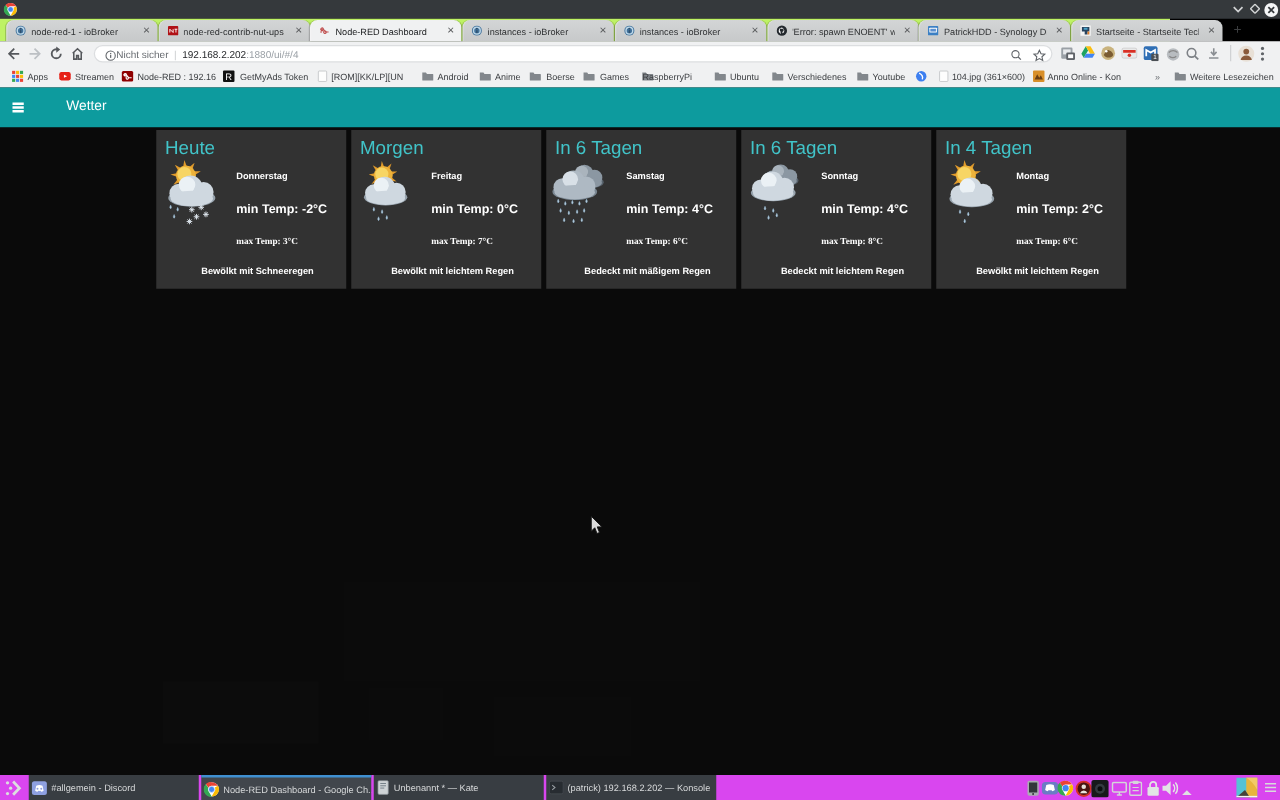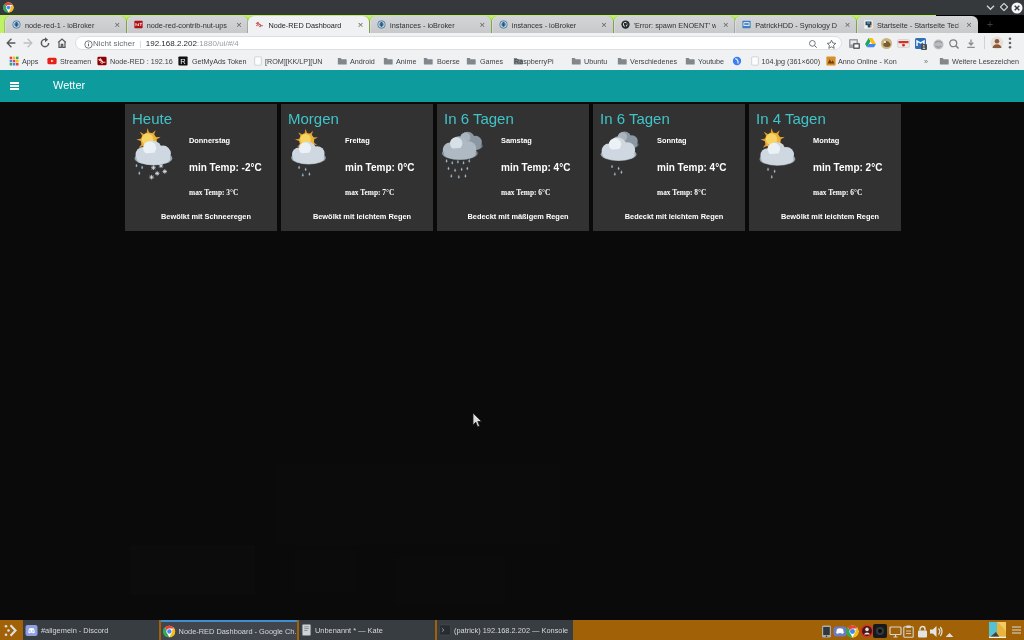--- a/index.html
+++ b/index.html
@@ -43,21 +43,21 @@
 
   .card { position:absolute; top:2px; width:152px; height:127px; background:#323232; }
   .card .hd { position:absolute; left:7px; top:6px; color:#41c4c9; font-size:15px; }
   .card .day { position:absolute; left:64px; top:32px; color:#fff; font-size:7.4px; font-weight:bold; }
   .card .mn  { position:absolute; left:64px; top:58px; color:#fff; font-size:10px; font-weight:bold; }
   .card .mx  { position:absolute; left:64px; top:84px; color:#fff; font-size:7.4px; font-weight:bold;font-family:Liberation Serif, serif; }
   .card .ft  { position:absolute; left:5px; width:152px; top:108px; color:#fff; font-size:7.4px; font-weight:bold; text-align:center; white-space:nowrap; }
   .card svg.wic { position:absolute; left:3px; top:24px; }
 
   
-  #taskbar { left:0; top:620px; width:1024px; height:20px; background:#a16207; }
+  #taskbar { left:0; top:620px; width:1024px; height:20px; background:#d946ef; }
   .tbtn { position:absolute; top:0; height:20px; background:#383d42; display:flex; align-items:center; padding-left:2px; }
   .tbtn.active { background:#41464c; border-top:2.5px solid #3f8fd0; }
   .tbtn .lb { font-size:7.4px; color:#d7d9da; margin-left:3px; white-space:nowrap; overflow:hidden; }
   .tray { position:absolute; top:4px; width:13px; height:13px; }
   #clock { position:absolute; left:957px; top:3.5px; color:#fcfcfc; font-size:11px;margin-top:46px; }
 </style>
 </head>
 <body>
 
 <div id="titlebar" class="abs">

